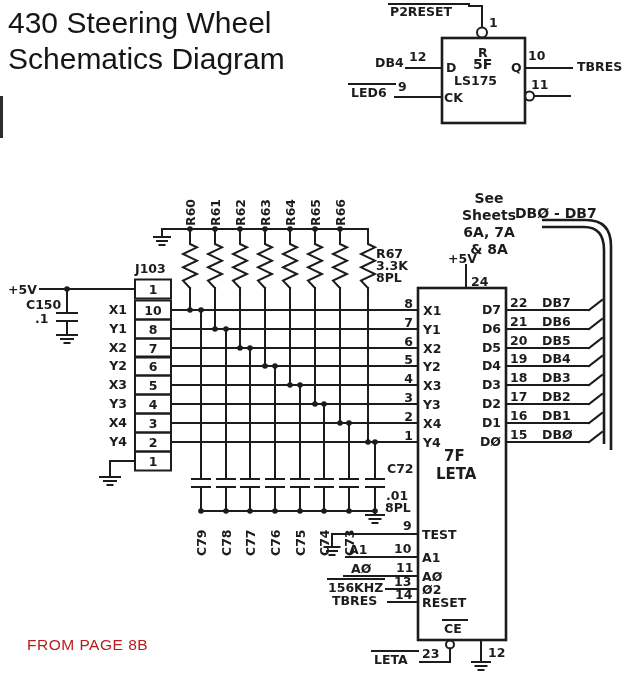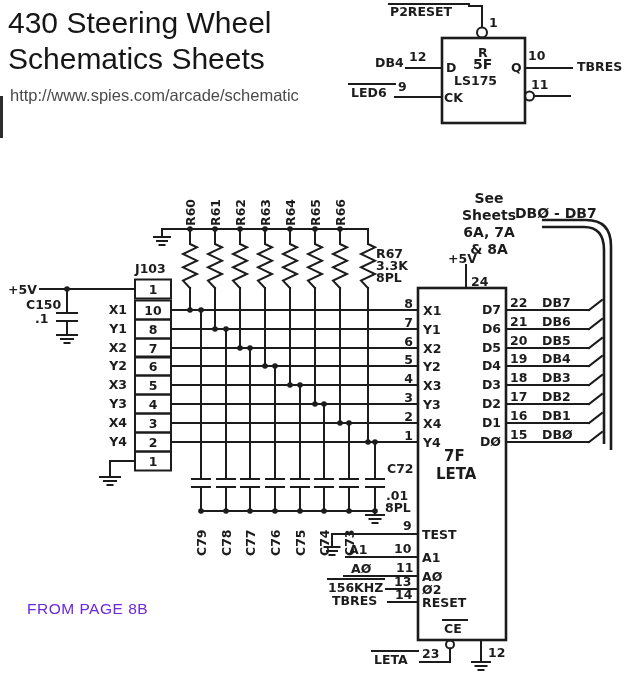--- a/index.html
+++ b/index.html
@@ -1,38 +1,37 @@
 <!DOCTYPE html>
 <html><head>
 <meta charset="utf-8">
 <style>
   html,body{margin:0;padding:0;}
   body{width:624px;height:681px;position:relative;overflow:hidden;background:#ffffff;}
   #title{position:absolute;left:8px;top:5px;font:400 30px "Liberation Sans",sans-serif;color:#161616;line-height:36px;}
   #url{position:absolute;left:10px;top:85px;font:400 16.5px "Liberation Sans",sans-serif;color:#4a4a4a;line-height:20px;}
-  #frompage{position:absolute;left:27px;top:600px;font:400 15.5px "Liberation Sans",sans-serif;color:#6d28d9;letter-spacing:.5px;}
+  #frompage{position:absolute;left:27px;top:636px;font:400 15.5px "Liberation Sans",sans-serif;color:#b91c1c;letter-spacing:.5px;}
   #edge-mark{position:absolute;left:0;top:96px;width:3px;height:42px;background:#2c2c2c;}
   svg{position:absolute;left:0;top:0;}
   .w{stroke:#1c1c1c;stroke-width:2;fill:none;stroke-linecap:square;}
   .w3{stroke:#1c1c1c;stroke-width:2.6;fill:none;}
   .dot{fill:#1c1c1c;stroke:none;}
   text{fill:#1c1c1c;}
   .ht{font:700 12.5px "DejaVu Sans",sans-serif;}
   .ht14{font:700 14px "DejaVu Sans",sans-serif;}
   .ht15{font:700 15px "DejaVu Sans",sans-serif;}
 </style>
 </head>
 <body>
 
 <div id="title">
   <div>430 Steering Wheel</div>
-  <div>Schematics Sheets</div>
+  <div>Schematics Diagram</div>
 </div>
 <div id="url">
-  <div>http://www.spies.com/arcade/schematic</div>
 </div>
 <div id="edge-mark"></div>
 <div id="frompage">FROM PAGE 8B</div>
 
 <svg width="624" height="681" viewBox="0 0 624 681">
 
   <g>
     <path class="w" d="M389,4 H469"></path>
     <path class="w" d="M469,6 H482 V27"></path>
     <circle class="w" cx="482" cy="32.5" r="5"></circle>

